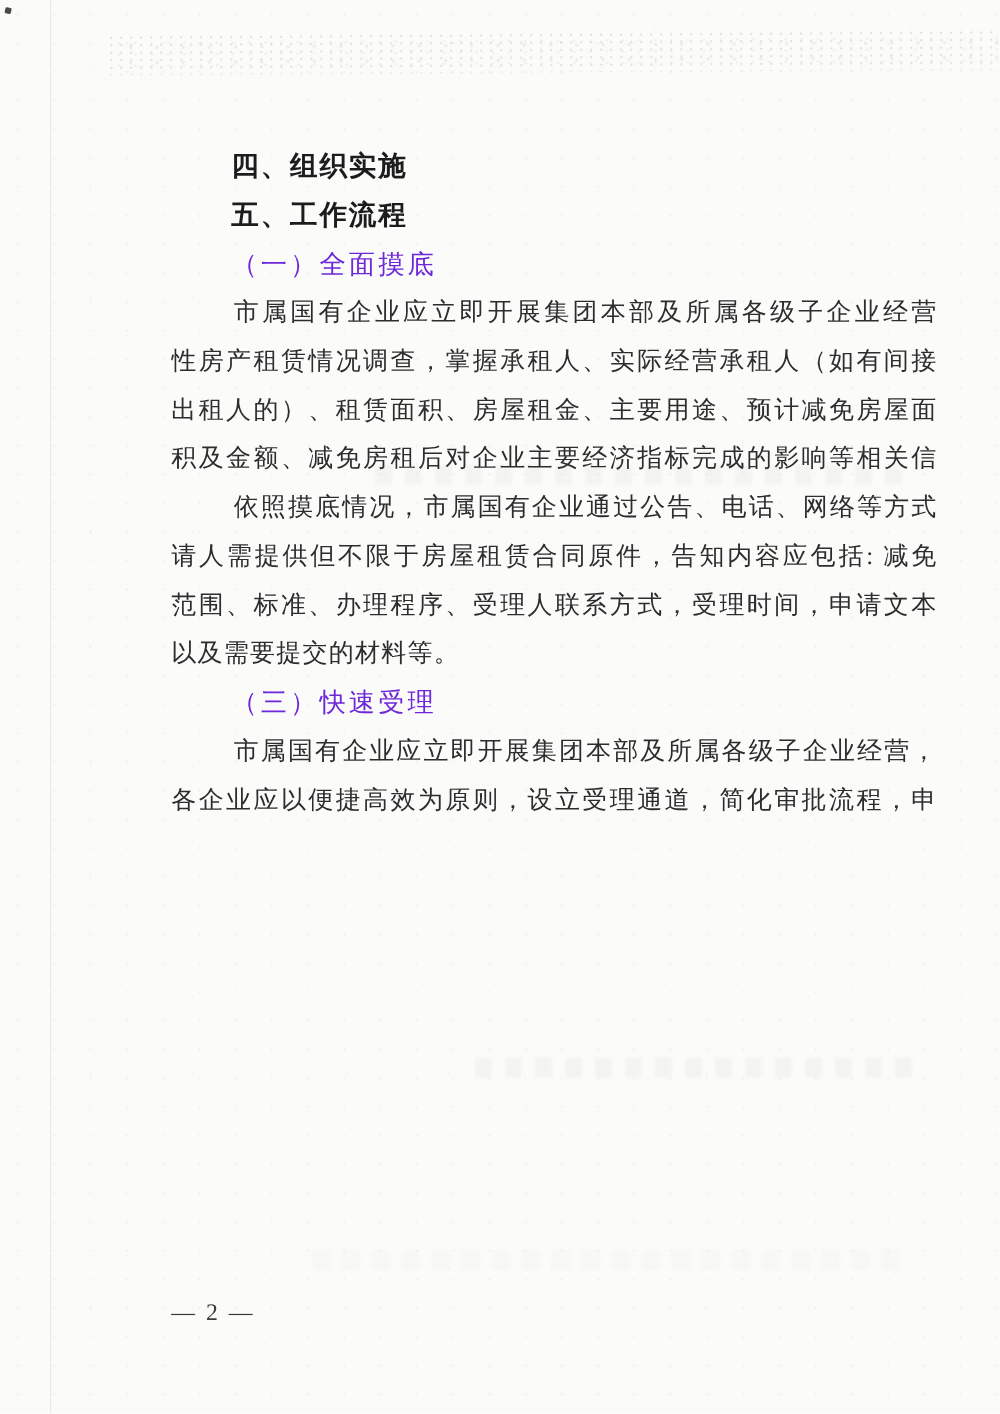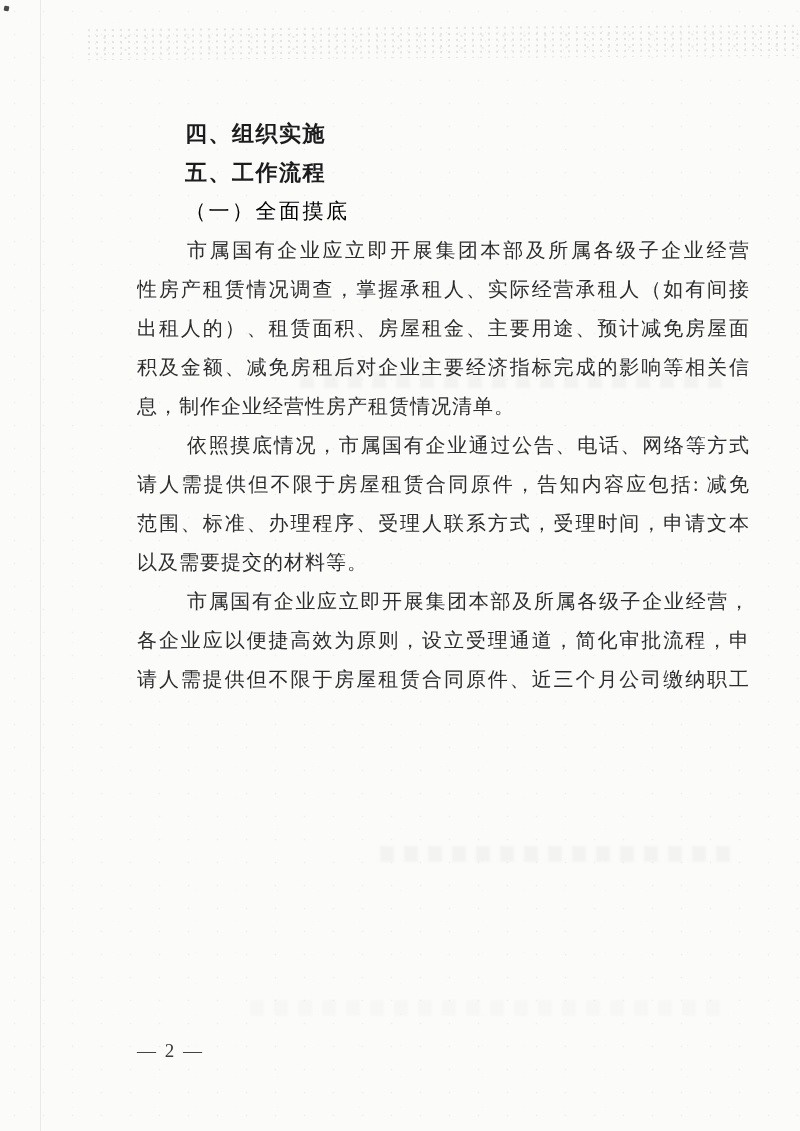--- a/index.html
+++ b/index.html
@@ -109,21 +109,21 @@
     font-family: "DejaVu Sans", "Liberation Sans", sans-serif;
     font-weight: bold;
     font-size: 22px;
     letter-spacing: 1.5px;
     color: #1c1c1c;
     padding-left: 48px;
   }
   .subheading {
     font-size: 21px;
     letter-spacing: 2.5px;
-    color: #000000;
+    color: #6d28d9;
     padding-left: 48px;
   }
   .paragraph { margin: 0; }
 
   .page-number {
     position: absolute;
     left: 137px;
     top: 1038px;
     height: 26px;
     line-height: 26px;
@@ -146,29 +146,28 @@
 
   <div class="doc-body">
       <div class="line heading">四、组织实施</div>
       <div class="line heading">五、工作流程</div>
       <div class="line subheading">（一）全面摸底</div>
       <div class="paragraph">
         <div class="line body-line indent fill">市属国有企业应立即开展集团本部及所属各级子企业经营</div>
         <div class="line body-line fill">性房产租赁情况调查，掌握承租人、实际经营承租人（如有间接</div>
         <div class="line body-line fill">出租人的）、租赁面积、房屋租金、主要用途、预计减免房屋面</div>
         <div class="line body-line fill">积及金额、减免房租后对企业主要经济指标完成的影响等相关信</div>
-        <div class="line body-line">息，制作企业经营性房产租赁情况清单。</div>
       </div>
       <div class="paragraph">
         <div class="line body-line indent fill">依照摸底情况，市属国有企业通过公告、电话、网络等方式</div>
         <div class="line body-line fill">请人需提供但不限于房屋租赁合同原件，告知内容应包括: 减免</div>
         <div class="line body-line fill">范围、标准、办理程序、受理人联系方式，受理时间，申请文本</div>
         <div class="line body-line">以及需要提交的材料等。</div>
       </div>
+      <div class="line subheading">（三）快速受理</div>
       <div class="paragraph">
         <div class="line body-line indent fill">市属国有企业应立即开展集团本部及所属各级子企业经营，</div>
         <div class="line body-line fill">各企业应以便捷高效为原则，设立受理通道，简化审批流程，申</div>
-        <div class="line body-line fill">请人需提供但不限于房屋租赁合同原件、近三个月公司缴纳职工</div>
       </div>
     </div>
 
   <div class="page-number">— 2 —</div>
 </div>
 
 </body></html>

